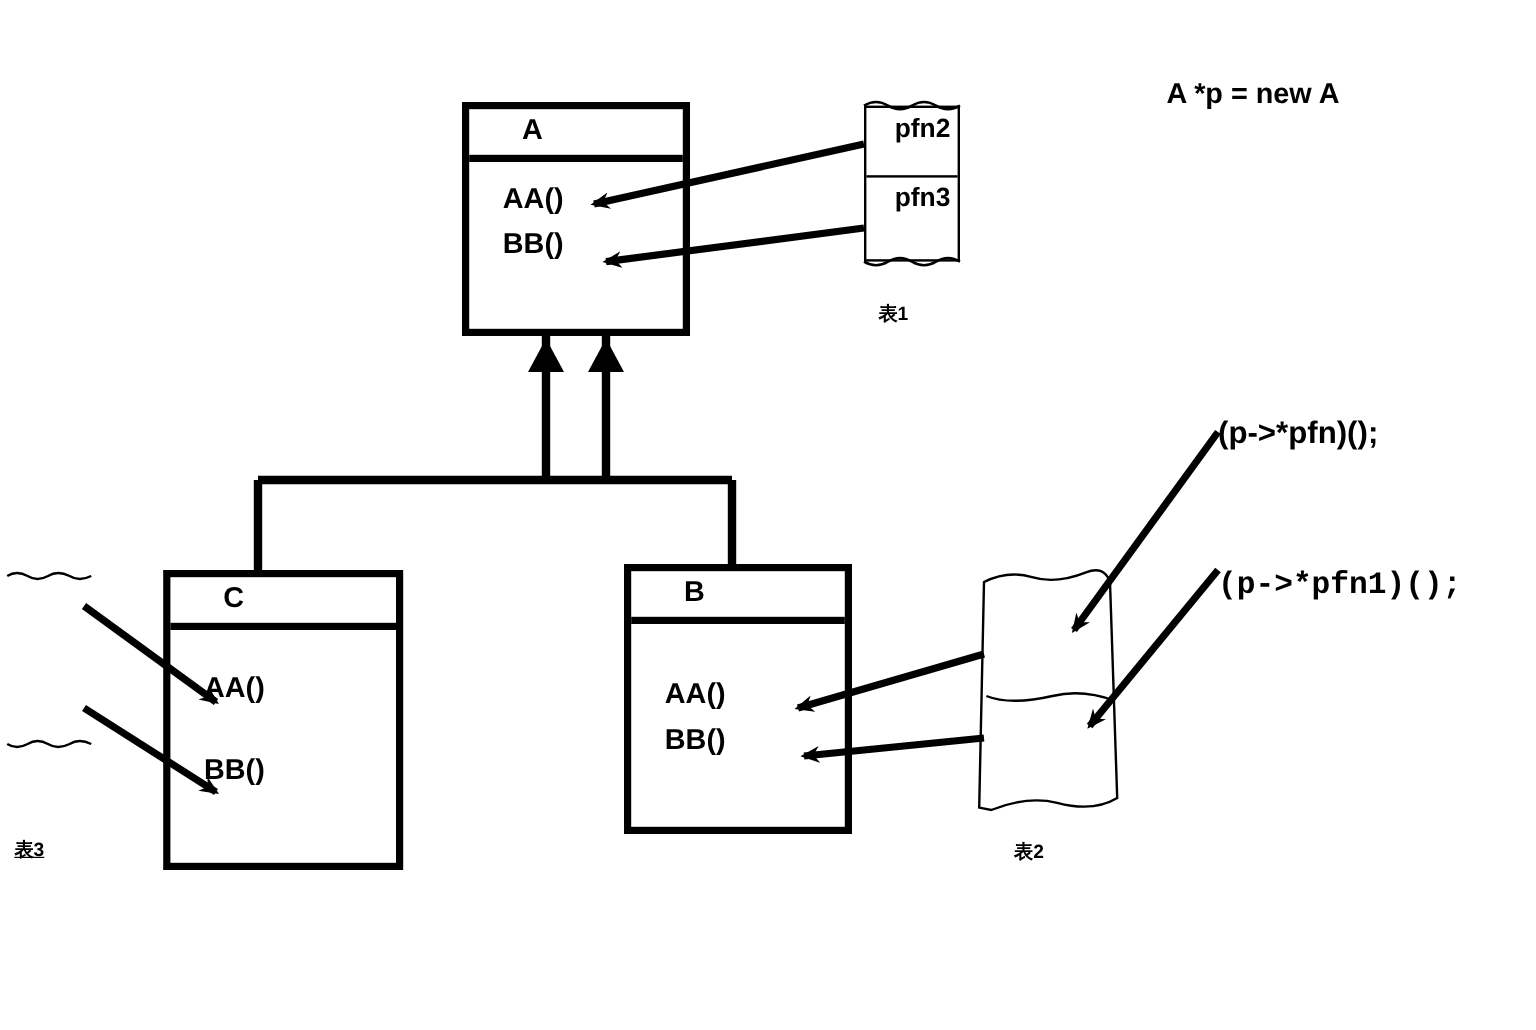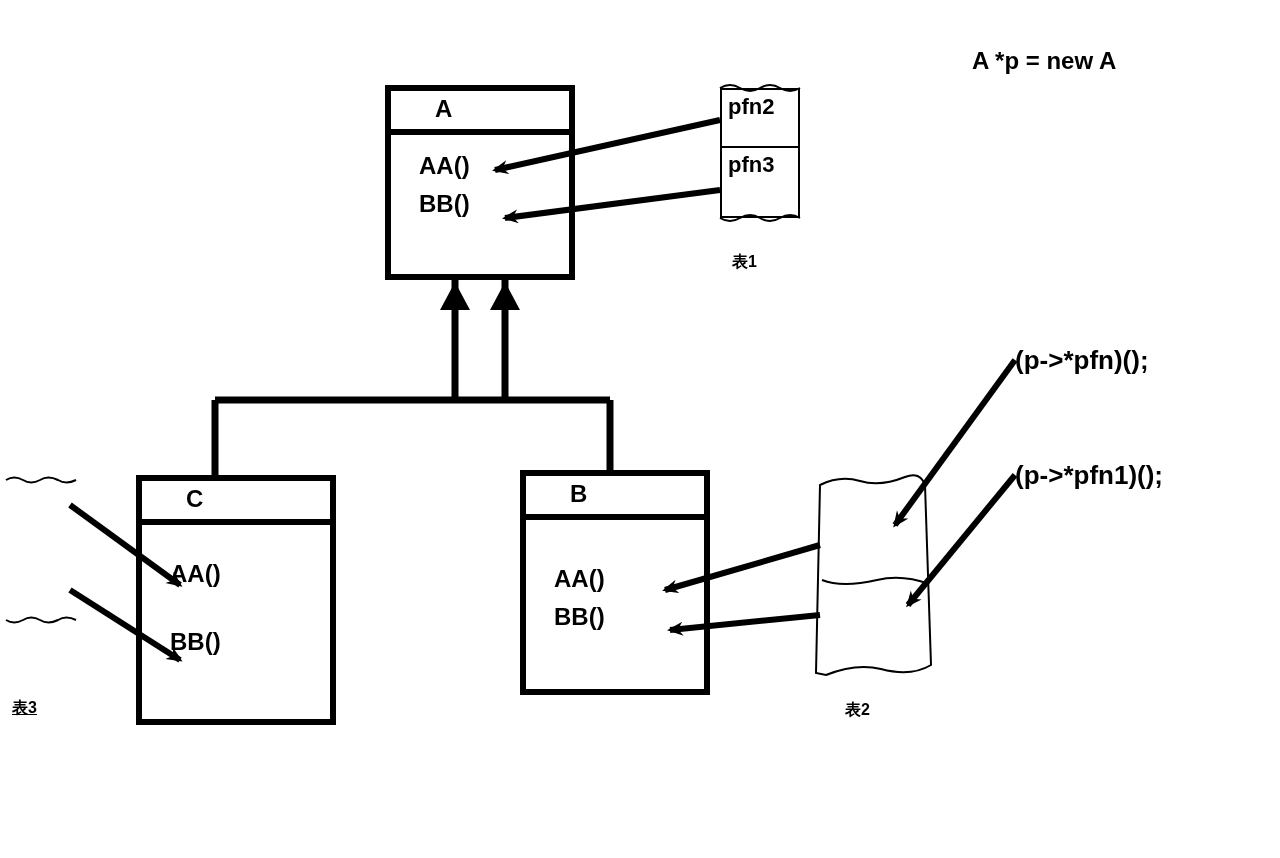--- a/index.html
+++ b/index.html
@@ -39,20 +39,21 @@
     
     .note {
       position: absolute;
       border: 2px solid #000;
       background: #fff;
     }
     .note .cell {
       font-weight: 700;
       font-size: 22px;
       padding: 4px 6px 6px 6px;
+      text-align: right;
     }
     .note .sep {
       height: 0;
       border-top: 2px solid #000;
     }
     .caption {
       position: absolute;
       font-weight: 700;
       font-size: 16px;
     }
@@ -71,21 +72,21 @@
       top: 0; left: 0;
       width: 1280px;
       height: 858px;
       pointer-events: none;
     }
   </style>
 </head>
 <body>
 <div class="stage">
 
-  <div class="annot" style="left:972px; top:47px; font-size:24px;">A *p = new A</div>
+  <div class="annot" style="left:972px; top:65px; font-size:24px;">A *p = new A</div>
 
   <div class="box" style="left:385px; top:85px; width:190px; height:195px;">
     <div class="title">A</div>
     <div style="height:12px"></div>
     <div class="method">AA()</div>
     <div class="method">BB()</div>
   </div>
 
   <div class="box" style="left:136px; top:475px; width:200px; height:250px;">
     <div class="title">C</div>
@@ -110,21 +111,21 @@
   </div>
   <div class="caption" style="left:732px; top:252px;">表1</div>
 
   <div class="hand" style="left:840px; top:525px;">Pfn</div>
   <div class="hand" style="left:838px; top:598px;">pfn1</div>
   <div class="caption" style="left:845px; top:700px;">表2</div>
 
   <div class="caption" style="left:12px; top:698px;text-decoration:underline;">表3</div>
 
   <div class="annot" style="left:1015px; top:345px;">(p-&gt;*pfn)();</div>
-  <div class="annot" style="left:1015px; top:460px;">(p-&gt;*pfn1)();</div>
+  <div class="annot" style="left:1015px; top:472px;font-family:Liberation Mono, monospace;">(p-&gt;*pfn1)();</div>
 
   <svg class="overlay">
     <defs>
       <marker id="ah" markerWidth="14" markerHeight="14" refX="12" refY="6" orient="auto" markerUnits="userSpaceOnUse">
         <path d="M0,0 L14,6 L0,12 L4,6 Z" fill="#000"></path>
       </marker>
       <marker id="ah2" markerWidth="16" markerHeight="16" refX="13" refY="7" orient="auto" markerUnits="userSpaceOnUse">
         <path d="M0,0 L16,7 L0,14 L5,7 Z" fill="#000"></path>
       </marker>
     </defs>

